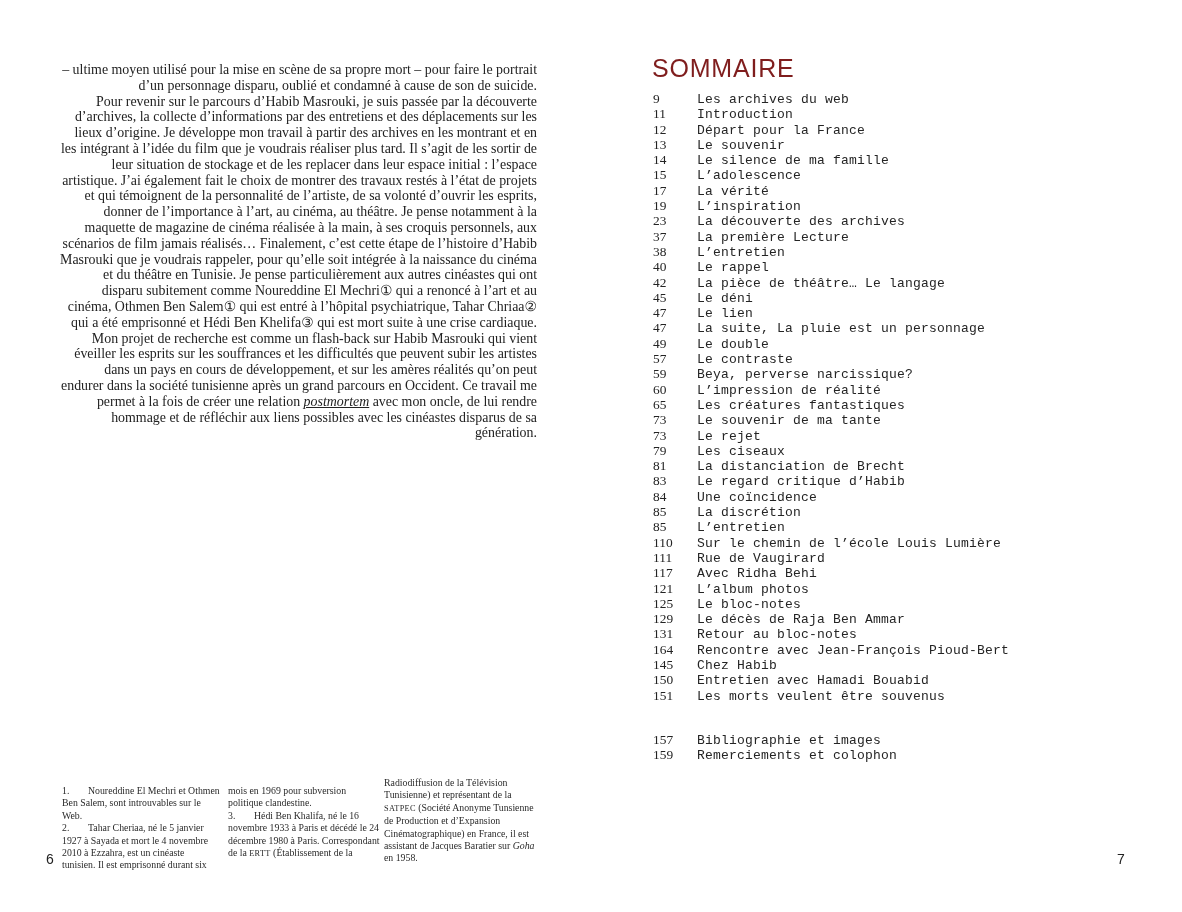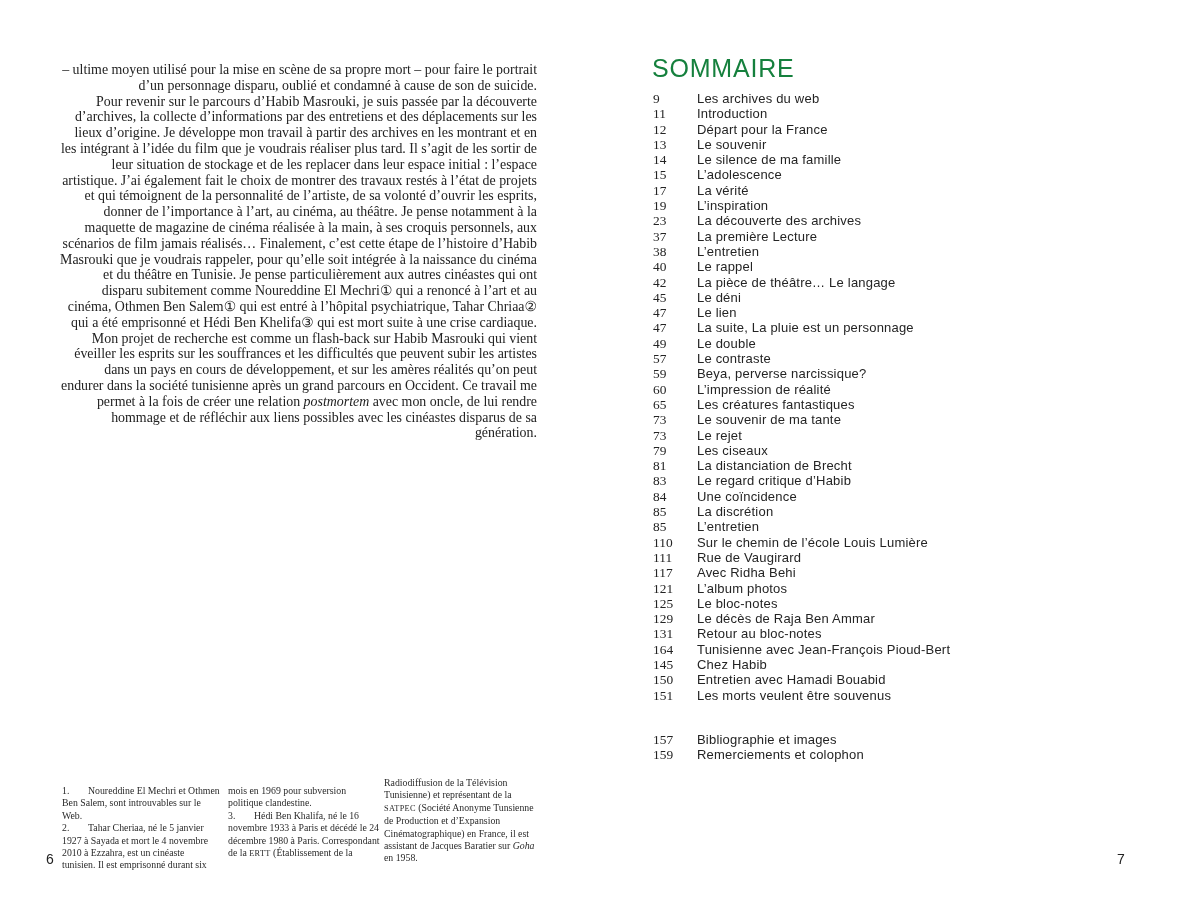--- a/index.html
+++ b/index.html
@@ -10,21 +10,21 @@
   }
   .spread{position:absolute;inset:0;}
   
   .body-text{
     position:absolute;left:59px;top:62px;width:478px;
     font-size:13.9px;line-height:15.8px;text-align:right;
     color:#222;
   }
   .body-text p{margin:0;}
   .body-text p.indent{text-indent:35px;}
-  .body-text em{font-style:italic;}
+  .body-text em{font-style:italic;text-decoration:underline;}
   .fncol{
     position:absolute;width:158px;
     font-size:9.8px;line-height:12.4px;color:#2a2a2a;
   }
   .fncol-1{left:62px;top:785px;}
   .fncol-2{left:228px;top:785px;width:152px;}
   .fncol-3{left:384px;top:777px;width:158px;}
   .fn-num{display:inline-block;width:26px;}
   .sc{font-size:8.3px;letter-spacing:.3px;text-align:center;}
   .fncol em{font-style:italic;text-align:right;}
@@ -33,31 +33,31 @@
     font-family:"Liberation Sans",sans-serif;
     font-size:14px;color:#222;
   }
   .folio-left{left:46px;}
   .folio-right{left:1117px;}
   
   .toc-heading{
     position:absolute;left:652px;top:54px;margin:0;
     font-family:"Liberation Sans",sans-serif;
     font-weight:500;font-size:25px;letter-spacing:.8px;
-    color:#15803d;
+    color:#7f1d1d;
   }
   .toc-list{position:absolute;left:653px;top:90px;}
   .toc-row{line-height:15.3px;height:15.3px;white-space:nowrap;}
   .toc-row.gap{margin-top:29px;}
   .toc-num{
     display:inline-block;width:44px;
     font-family:"Liberation Serif",serif;font-size:13.4px;color:#232323;
   }
   .toc-title{
-    font-family:Liberation Sans, sans-serif;
+    font-family:Liberation Mono, monospace;
     font-size:13px;letter-spacing:.2px;color:#242424;
   }
 </style>
 </head>
 <body>
 
 <div class="spread">
 
   <section class="page-left">
 
@@ -114,21 +114,21 @@
         <div class="toc-row"><span class="toc-num">84</span><span class="toc-title">Une coïncidence</span></div>
         <div class="toc-row"><span class="toc-num">85</span><span class="toc-title">La discrétion</span></div>
         <div class="toc-row"><span class="toc-num">85</span><span class="toc-title">L’entretien</span></div>
         <div class="toc-row"><span class="toc-num">110</span><span class="toc-title">Sur le chemin de l’école Louis Lumière</span></div>
         <div class="toc-row"><span class="toc-num">111</span><span class="toc-title">Rue de Vaugirard</span></div>
         <div class="toc-row"><span class="toc-num">117</span><span class="toc-title">Avec Ridha Behi</span></div>
         <div class="toc-row"><span class="toc-num">121</span><span class="toc-title">L’album photos</span></div>
         <div class="toc-row"><span class="toc-num">125</span><span class="toc-title">Le bloc-notes</span></div>
         <div class="toc-row"><span class="toc-num">129</span><span class="toc-title">Le décès de Raja Ben Ammar</span></div>
         <div class="toc-row"><span class="toc-num">131</span><span class="toc-title">Retour au bloc-notes</span></div>
-        <div class="toc-row"><span class="toc-num">164</span><span class="toc-title">Tunisienne avec Jean-François Pioud-Bert</span></div>
+        <div class="toc-row"><span class="toc-num">164</span><span class="toc-title">Rencontre avec Jean-François Pioud-Bert</span></div>
         <div class="toc-row"><span class="toc-num">145</span><span class="toc-title">Chez Habib</span></div>
         <div class="toc-row"><span class="toc-num">150</span><span class="toc-title">Entretien avec Hamadi Bouabid</span></div>
         <div class="toc-row"><span class="toc-num">151</span><span class="toc-title">Les morts veulent être souvenus</span></div>
         <div class="toc-row gap"><span class="toc-num">157</span><span class="toc-title">Bibliographie et images</span></div>
         <div class="toc-row"><span class="toc-num">159</span><span class="toc-title">Remerciements et colophon</span></div>
       </div>
 
     <div class="folio folio-right">7</div>
   </section>
 

